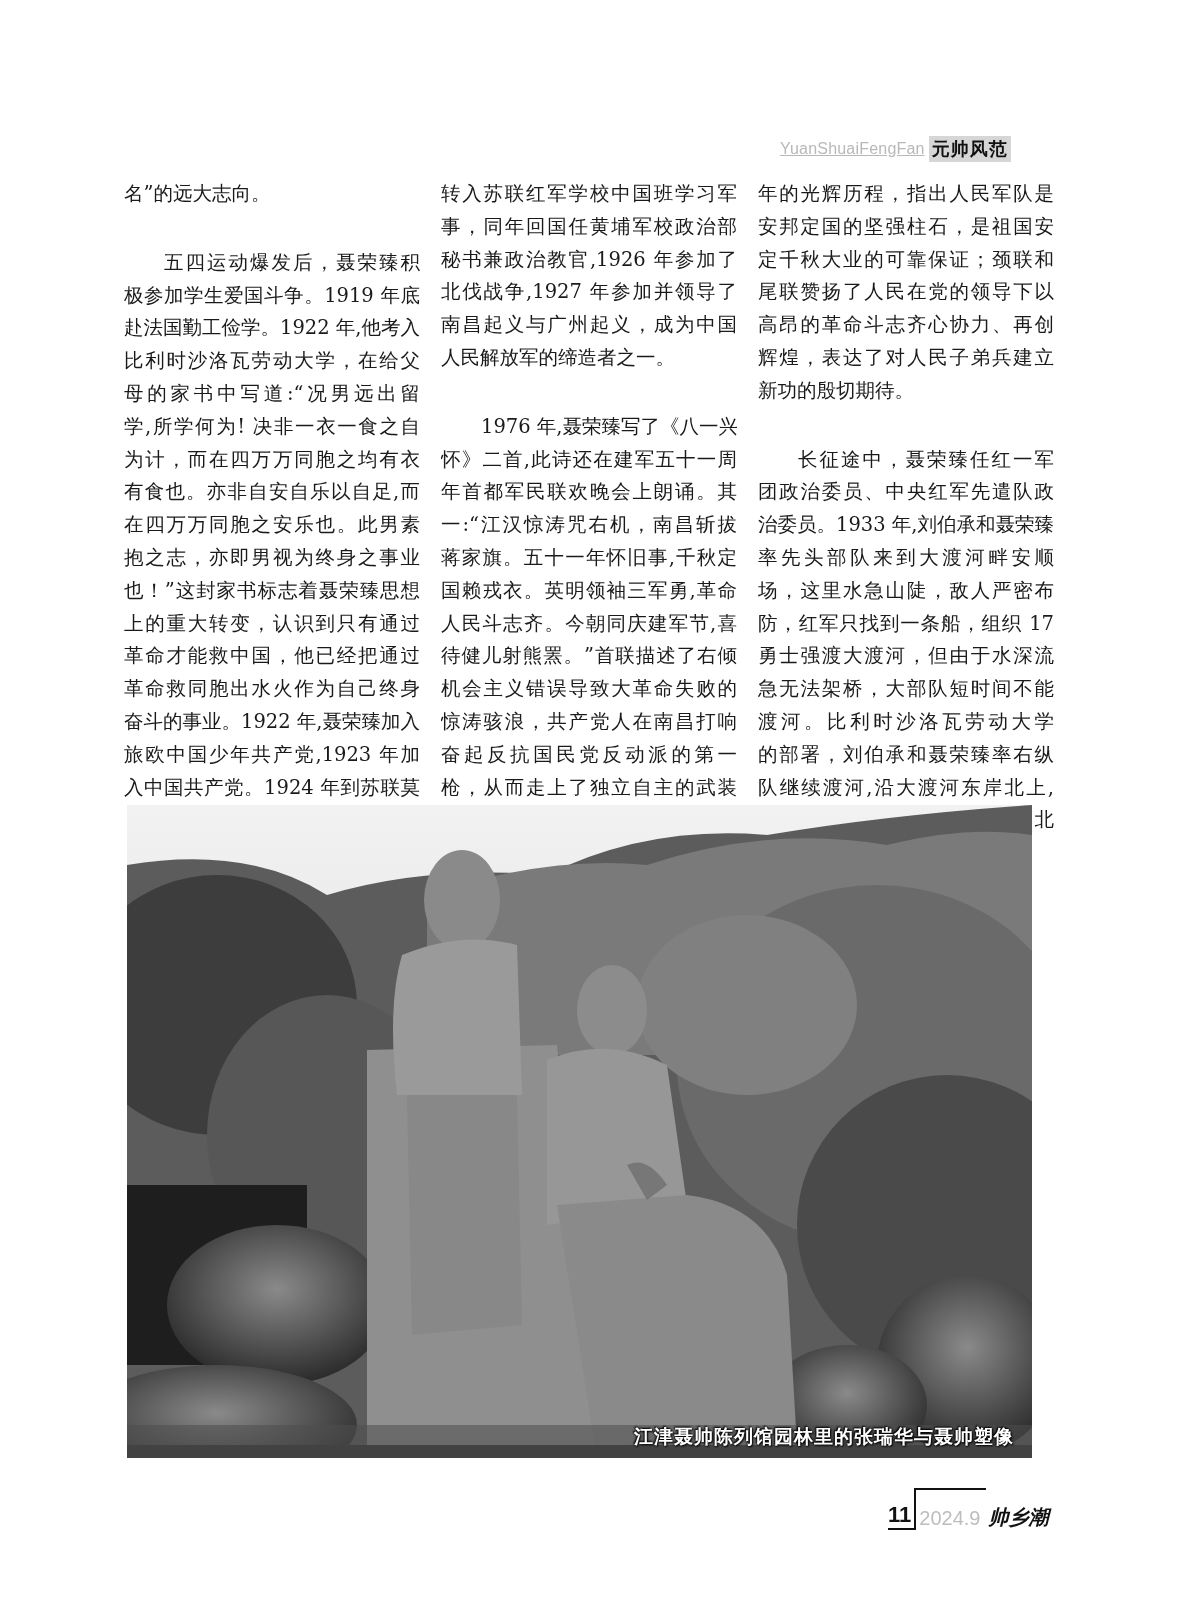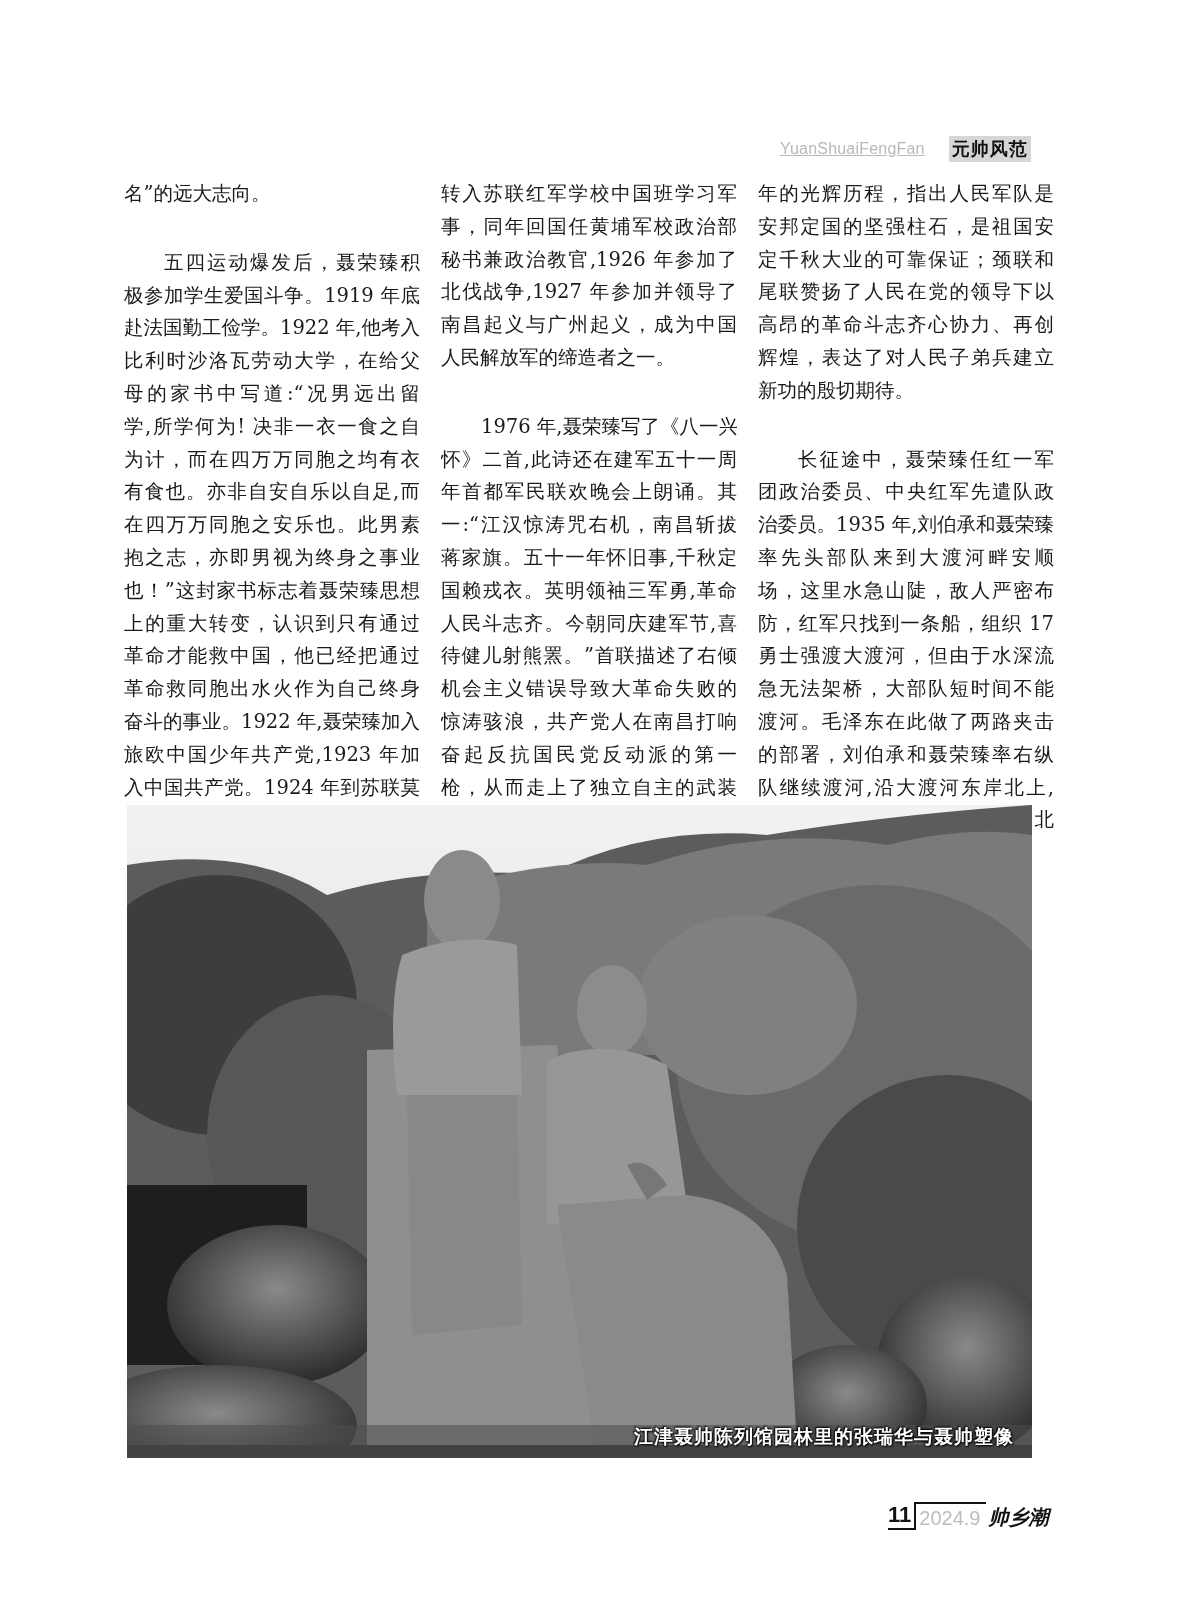--- a/index.html
+++ b/index.html
@@ -2,41 +2,41 @@
 <html><head>
 <meta charset="utf-8">
 <style>
   html, body { margin: 0; padding: 0; background: #ffffff; }
   body { width: 1200px; height: 1616px; position: relative; overflow: hidden;
          font-family: "DejaVu Serif", "Liberation Serif", serif; color: #1a1a1a; }
   .header { position: absolute; top: 134px; left: 780px; width: 300px; height: 30px;
             display: flex; align-items: center; }
   .header-latin { font-family: "Liberation Sans", "DejaVu Sans", sans-serif; color: #b8b8b8;
                   font-size: 16px; letter-spacing: 0.2px; text-decoration: underline; }
-  .header-cn { margin-left: 24px; font-family: "DejaVu Sans", sans-serif; font-weight: bold;
+  .header-cn { margin-left: 4px; font-family: "DejaVu Sans", sans-serif; font-weight: bold;
                font-size: 18px; color: #111; background: #d6d6d6; padding: 1px 3px; letter-spacing: 1px; }
   .col { position: absolute; top: 178px; width: 296px; font-size: 19.5px; line-height: 32.8px;
          text-align: justify; }
   .col .line { display: block; white-space: nowrap; overflow: hidden; text-align-last: justify; }
   .col .line.last { text-align-last: left; }
   .col .indent { padding-left: 40px; margin-top: 36px; }
   .c1 { left: 124px; }
   .c2 { left: 441px; }
   .c3 { left: 758px; }
   .photo { position: absolute; left: 127px; top: 805px; width: 905px; height: 653px;
            overflow: hidden; background: #6b6b6b; }
   .photo svg { display: block; }
   .caption { position: absolute; right: 18px; bottom: 8px; color: #fff; font-size: 19px;
              font-family: "DejaVu Serif", serif; font-weight: bold; letter-spacing: 1px;
              text-shadow: 0 0 2px #000, 1px 1px 2px #000, -1px -1px 2px #000; }
   .footer { position: absolute; top: 1498px; left: 888px; display: flex; align-items: flex-end; height: 32px; }
   .page-num { font-family: "Liberation Sans", sans-serif; font-size: 22px; font-weight: bold;
               color: #111; border-bottom: 2px solid #111; padding: 0 3px 0 0; line-height: 26px; }
   .issue { font-family: "Liberation Sans", sans-serif; font-size: 20px; color: #bdbdbd;
-           border-left: 2px solid #111; border-top: 2px solid #111; padding: 2px 6px 0 3px; line-height: 24px; }
+           border-left: 2px solid #111; border-top: 2px solid #111; padding: 16px 6px 0 3px; line-height: 24px; }
   .mag-name { font-family: "DejaVu Sans", sans-serif; font-style: italic; font-weight: bold;
               font-size: 20px; color: #111; padding-left: 2px; line-height: 26px; }
 </style>
 </head>
 <body>
 
 <div class="header">
   <span class="header-latin">YuanShuaiFengFan</span>
   <span class="header-cn">元帅风范</span>
 </div>
@@ -85,27 +85,27 @@
 <div class="col c3">
     <span class="line">年的光辉历程，指出人民军队是</span>
     <span class="line">安邦定国的坚强柱石，是祖国安</span>
     <span class="line">定千秋大业的可靠保证；颈联和</span>
     <span class="line">尾联赞扬了人民在党的领导下以</span>
     <span class="line">高昂的革命斗志齐心协力、再创</span>
     <span class="line">辉煌，表达了对人民子弟兵建立</span>
     <span class="line last">新功的殷切期待。</span>
     <span class="line indent">长征途中，聂荣臻任红一军</span>
     <span class="line">团政治委员、中央红军先遣队政</span>
-    <span class="line">治委员。1935 年,刘伯承和聂荣臻</span>
+    <span class="line">治委员。1933 年,刘伯承和聂荣臻</span>
     <span class="line">率先头部队来到大渡河畔安顺</span>
     <span class="line">场，这里水急山陡，敌人严密布</span>
     <span class="line">防，红军只找到一条船，组织 17</span>
     <span class="line">勇士强渡大渡河，但由于水深流</span>
     <span class="line">急无法架桥，大部队短时间不能</span>
-    <span class="line">渡河。毛泽东在此做了两路夹击</span>
+    <span class="line">渡河。比利时沙洛瓦劳动大学</span>
     <span class="line">的部署，刘伯承和聂荣臻率右纵</span>
     <span class="line">队继续渡河,沿大渡河东岸北上,</span>
     <span class="line">大部主力组成左纵队从河西岸北</span>
   </div>
 
 <div class="photo">
   <svg width="905" height="653" viewBox="0 0 905 653">
     <defs>
       <linearGradient id="sky" x1="0" y1="0" x2="0" y2="1">
         <stop offset="0" stop-color="#f2f2f2"></stop>

